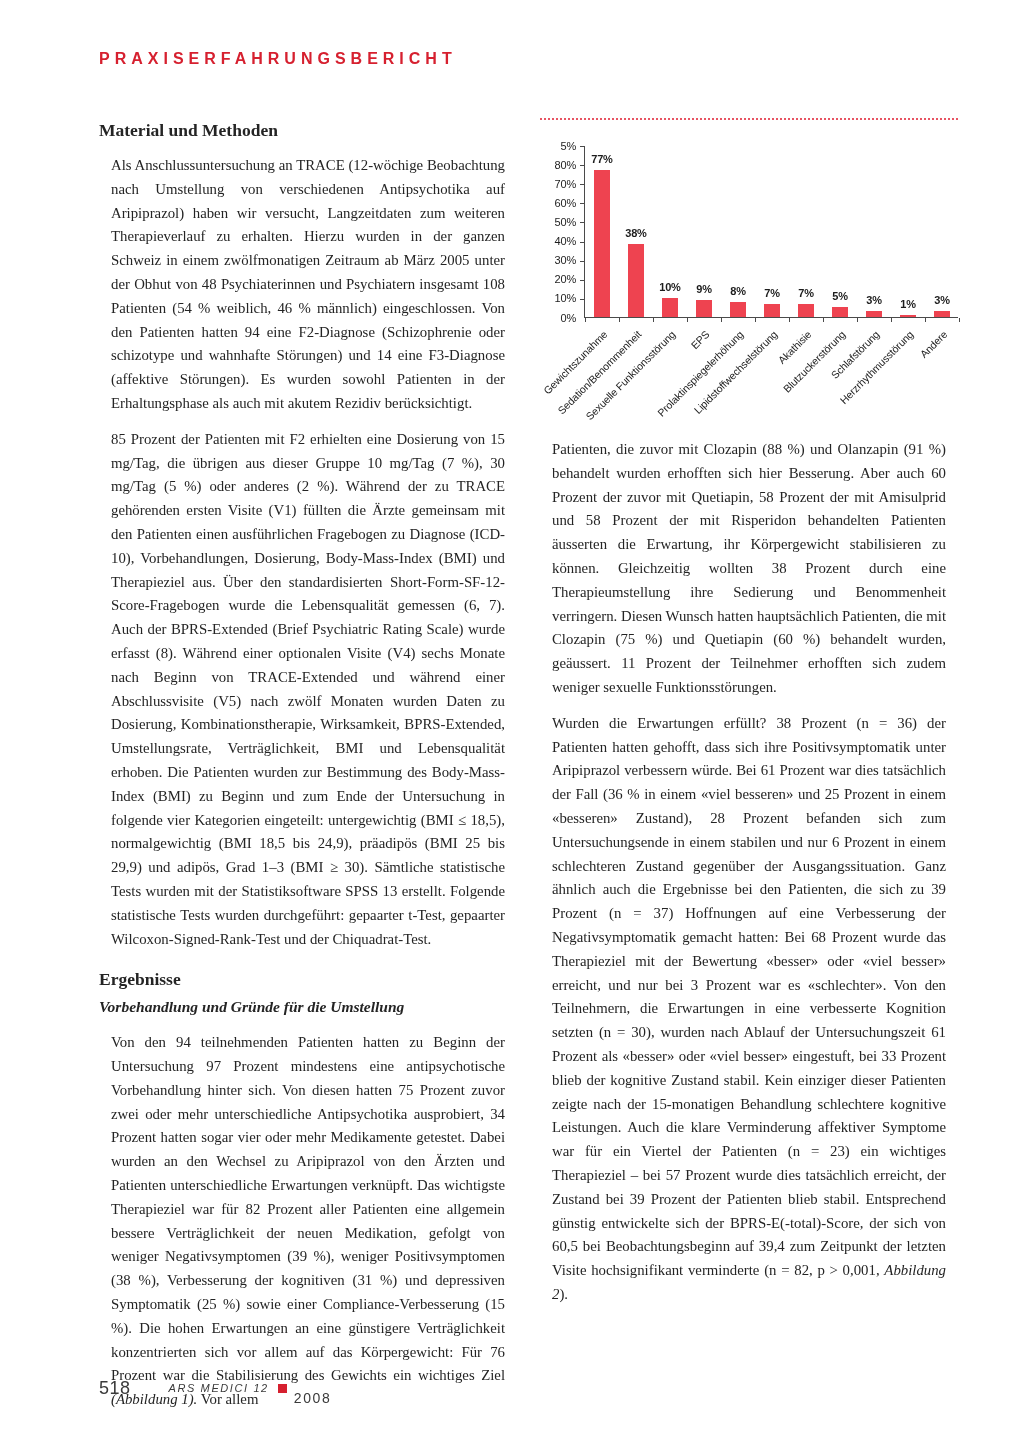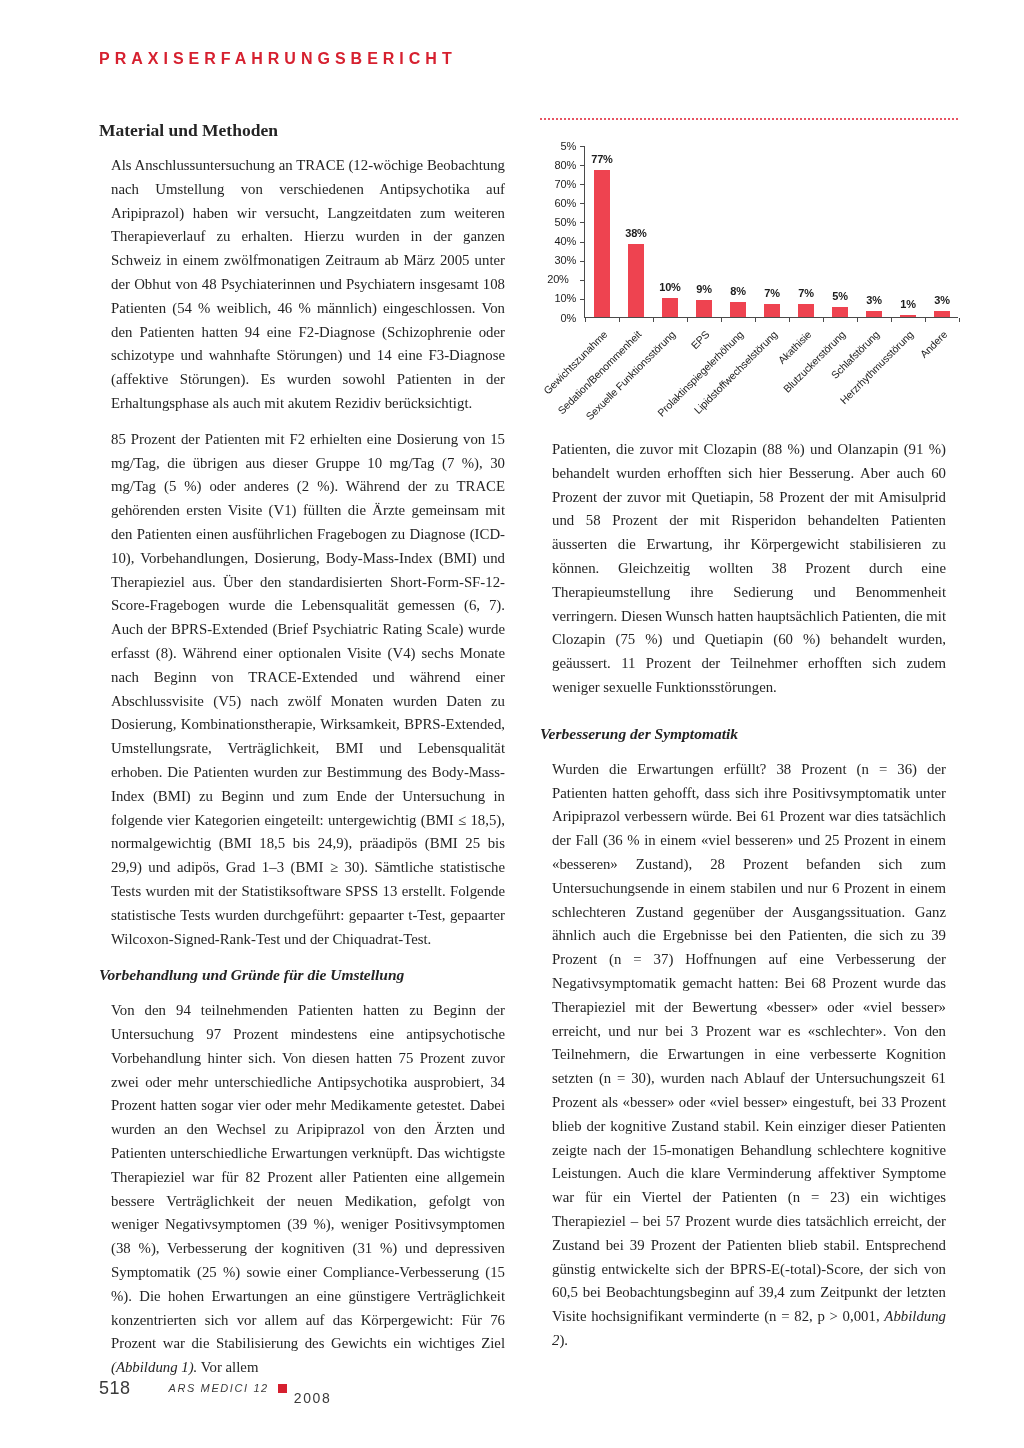--- a/index.html
+++ b/index.html
@@ -102,20 +102,21 @@
 <div class="page">
 
   <div class="kicker">PRAXISERFAHRUNGSBERICHT</div>
 
   <div class="content">
 
     <div class="col">
       <h2 class="h-main">Material und Methoden</h2>
       <p>Als Anschlussuntersuchung an TRACE (12-wöchige Beobachtung nach Umstellung von verschiedenen Antipsychotika auf Aripiprazol) haben wir versucht, Langzeitdaten zum weiteren Therapieverlauf zu erhalten. Hierzu wurden in der ganzen Schweiz in einem zwölfmonatigen Zeitraum ab März 2005 unter der Obhut von 48 Psychiaterinnen und Psychiatern insgesamt 108 Patienten (54 % weiblich, 46 % männlich) eingeschlossen. Von den Patienten hatten 94 eine F2-Diagnose (Schizophrenie oder schizotype und wahnhafte Störungen) und 14 eine F3-Diagnose (affektive Störungen). Es wurden sowohl Patienten in der Erhaltungsphase als auch mit akutem Rezidiv berücksichtigt.</p>
       <p>85 Prozent der Patienten mit F2 erhielten eine Dosierung von 15 mg/Tag, die übrigen aus dieser Gruppe 10 mg/Tag (7 %), 30 mg/Tag (5 %) oder anderes (2 %). Während der zu TRACE gehörenden ersten Visite (V1) füllten die Ärzte gemeinsam mit den Patienten einen ausführlichen Fragebogen zu Diagnose (ICD-10), Vorbehandlungen, Dosierung, Body-Mass-Index (BMI) und Therapieziel aus. Über den standardisierten Short-Form-SF-12-Score-Fragebogen wurde die Lebensqualität gemessen (6, 7). Auch der BPRS-Extended (Brief Psychiatric Rating Scale) wurde erfasst (8). Während einer optionalen Visite (V4) sechs Monate nach Beginn von TRACE-Extended und während einer Abschlussvisite (V5) nach zwölf Monaten wurden Daten zu Dosierung, Kombinationstherapie, Wirksamkeit, BPRS-Extended, Umstellungsrate, Verträglichkeit, BMI und Lebensqualität erhoben. Die Patienten wurden zur Bestimmung des Body-Mass-Index (BMI) zu Beginn und zum Ende der Untersuchung in folgende vier Kategorien eingeteilt: untergewichtig (BMI ≤ 18,5), normalgewichtig (BMI 18,5 bis 24,9), präadipös (BMI 25 bis 29,9) und adipös, Grad 1–3 (BMI ≥ 30). Sämtliche statistische Tests wurden mit der Statistiksoftware SPSS 13 erstellt. Folgende statistische Tests wurden durchgeführt: gepaarter t-Test, gepaarter Wilcoxon-Signed-Rank-Test und der Chiquadrat-Test.</p>
+      <h2 class="h-main spaced">Ergebnisse</h2>
       <h3 class="h-sub">Vorbehandlung und Gründe für die Umstellung</h3>
       <p><span>Von den 94 teilnehmenden Patienten hatten zu Beginn der Untersuchung 97 Prozent mindestens eine antipsychotische Vorbehandlung hinter sich. Von diesen hatten 75 Prozent zuvor zwei oder mehr unterschiedliche Antipsychotika ausprobiert, 34 Prozent hatten sogar vier oder mehr Medikamente getestet. Dabei wurden an den Wechsel zu Aripiprazol von den Ärzten und Patienten unterschiedliche Erwartungen verknüpft. Das wichtigste Therapieziel war für 82 Prozent aller Patienten eine allgemein bessere Verträglichkeit der neuen Medikation, gefolgt von weniger Negativsymptomen (39 %), weniger Positivsymptomen (38 %), Verbesserung der kognitiven (31 %) und depressiven Symptomatik (25 %) sowie einer Compliance-Verbesserung (15 %). Die hohen Erwartungen an eine günstigere Verträglichkeit konzentrierten sich vor allem auf das Körpergewicht: Für 76 Prozent war die Stabilisierung des Gewichts ein wichtiges Ziel </span><span class="em">(Abbildung 1).</span><span> Vor allem</span></p>
     </div>
 
     <div class="col">
 
       <div class="figure">
         <div class="chart">
           <div class="plot-wrap">
             <div class="plot">
@@ -159,21 +160,21 @@
                 <div class="bar" style="left: 281px; width: 16px; height: 5.73333px; background: rgb(238, 67, 80);"></div>
                 <div class="bar-value" style="left: 272px; width: 34px; bottom: 10.7333px;">3%</div>
                 <div class="bar" style="left: 315px; width: 16px; height: 2px; background: rgb(238, 67, 80);"></div>
                 <div class="bar-value" style="left: 306px; width: 34px; bottom: 7px;">1%</div>
                 <div class="bar" style="left: 349px; width: 16px; height: 5.73333px; background: rgb(238, 67, 80);"></div>
                 <div class="bar-value" style="left: 340px; width: 34px; bottom: 10.7333px;">3%</div>
               </div>
             <div class="ylabels">
                 <div class="ylabel" style="top: 165.5px;">0%</div>
                 <div class="ylabel" style="top: 146.389px;">10%</div>
-                <div class="ylabel" style="top: 127.278px; text-align: center;">20%</div>
+                <div class="ylabel" style="top: 127.278px;">20%</div>
                 <div class="ylabel" style="top: 108.167px;">30%</div>
                 <div class="ylabel" style="top: 89.0556px;">40%</div>
                 <div class="ylabel" style="top: 69.9444px;">50%</div>
                 <div class="ylabel" style="top: 50.8333px;">60%</div>
                 <div class="ylabel" style="top: 31.7222px;">70%</div>
                 <div class="ylabel" style="top: 12.6111px;">80%</div>
                 <div class="ylabel" style="top: -6.5px;">5%</div>
               </div>
           </div>
           <div class="xlabels">
@@ -187,21 +188,20 @@
               <div class="xlabel" style="left: 139px;">Blutzuckerstörung</div>
               <div class="xlabel" style="left: 173px;">Schlafstörung</div>
               <div class="xlabel" style="left: 207px;">Herzrhythmusstörung</div>
               <div class="xlabel" style="left: 241px;">Andere</div>
             </div>
         </div>
       </div>
 
       <div class="right-body">
         <p>Patienten, die zuvor mit Clozapin (88 %) und Olanzapin (91 %) behandelt wurden erhofften sich hier Besserung. Aber auch 60 Prozent der zuvor mit Quetiapin, 58 Prozent der mit Amisulprid und 58 Prozent der mit Risperidon behandelten Patienten äusserten die Erwartung, ihr Körpergewicht stabilisieren zu können. Gleichzeitig wollten 38 Prozent durch eine Therapieumstellung ihre Sedierung und Benommenheit verringern. Diesen Wunsch hatten hauptsächlich Patienten, die mit Clozapin (75 %) und Quetiapin (60 %) behandelt wurden, geäussert. 11 Prozent der Teilnehmer erhofften sich zudem weniger sexuelle Funktionsstörungen.</p>
-        <h3 class="h-sub gap-sub">Verbesserung der Symptomatik</h3>
         <p><span>Wurden die Erwartungen erfüllt? 38 Prozent (n = 36) der Patienten hatten gehofft, dass sich ihre Positivsymptomatik unter Aripiprazol verbessern würde. Bei 61 Prozent war dies tatsächlich der Fall (36 % in einem «viel besseren» und 25 Prozent in einem «besseren» Zustand), 28 Prozent befanden sich zum Untersuchungsende in einem stabilen und nur 6 Prozent in einem schlechteren Zustand gegenüber der Ausgangssituation. Ganz ähnlich auch die Ergebnisse bei den Patienten, die sich zu 39 Prozent (n = 37) Hoffnungen auf eine Verbesserung der Negativsymptomatik gemacht hatten: Bei 68 Prozent wurde das Therapieziel mit der Bewertung «besser» oder «viel besser» erreicht, und nur bei 3 Prozent war es «schlechter». Von den Teilnehmern, die Erwartungen in eine verbesserte Kognition setzten (n = 30), wurden nach Ablauf der Untersuchungszeit 61 Prozent als «besser» oder «viel besser» eingestuft, bei 33 Prozent blieb der kognitive Zustand stabil. Kein einziger dieser Patienten zeigte nach der 15-monatigen Behandlung schlechtere kognitive Leistungen. Auch die klare Verminderung affektiver Symptome war für ein Viertel der Patienten (n = 23) ein wichtiges Therapieziel – bei 57 Prozent wurde dies tatsächlich erreicht, der Zustand bei 39 Prozent der Patienten blieb stabil. Entsprechend günstig entwickelte sich der BPRS-E(-total)-Score, der sich von 60,5 bei Beobachtungsbeginn auf 39,4 zum Zeitpunkt der letzten Visite hochsignifikant verminderte (n = 82, p &gt; 0,001, </span><span class="em">Abbildung 2</span><span>).</span></p>
       </div>
 
     </div>
   </div>
 
   <div class="footer">
     <span class="pagenum">518</span>
     <span class="journal">ARS MEDICI 12</span>
     <span class="sq"></span>

